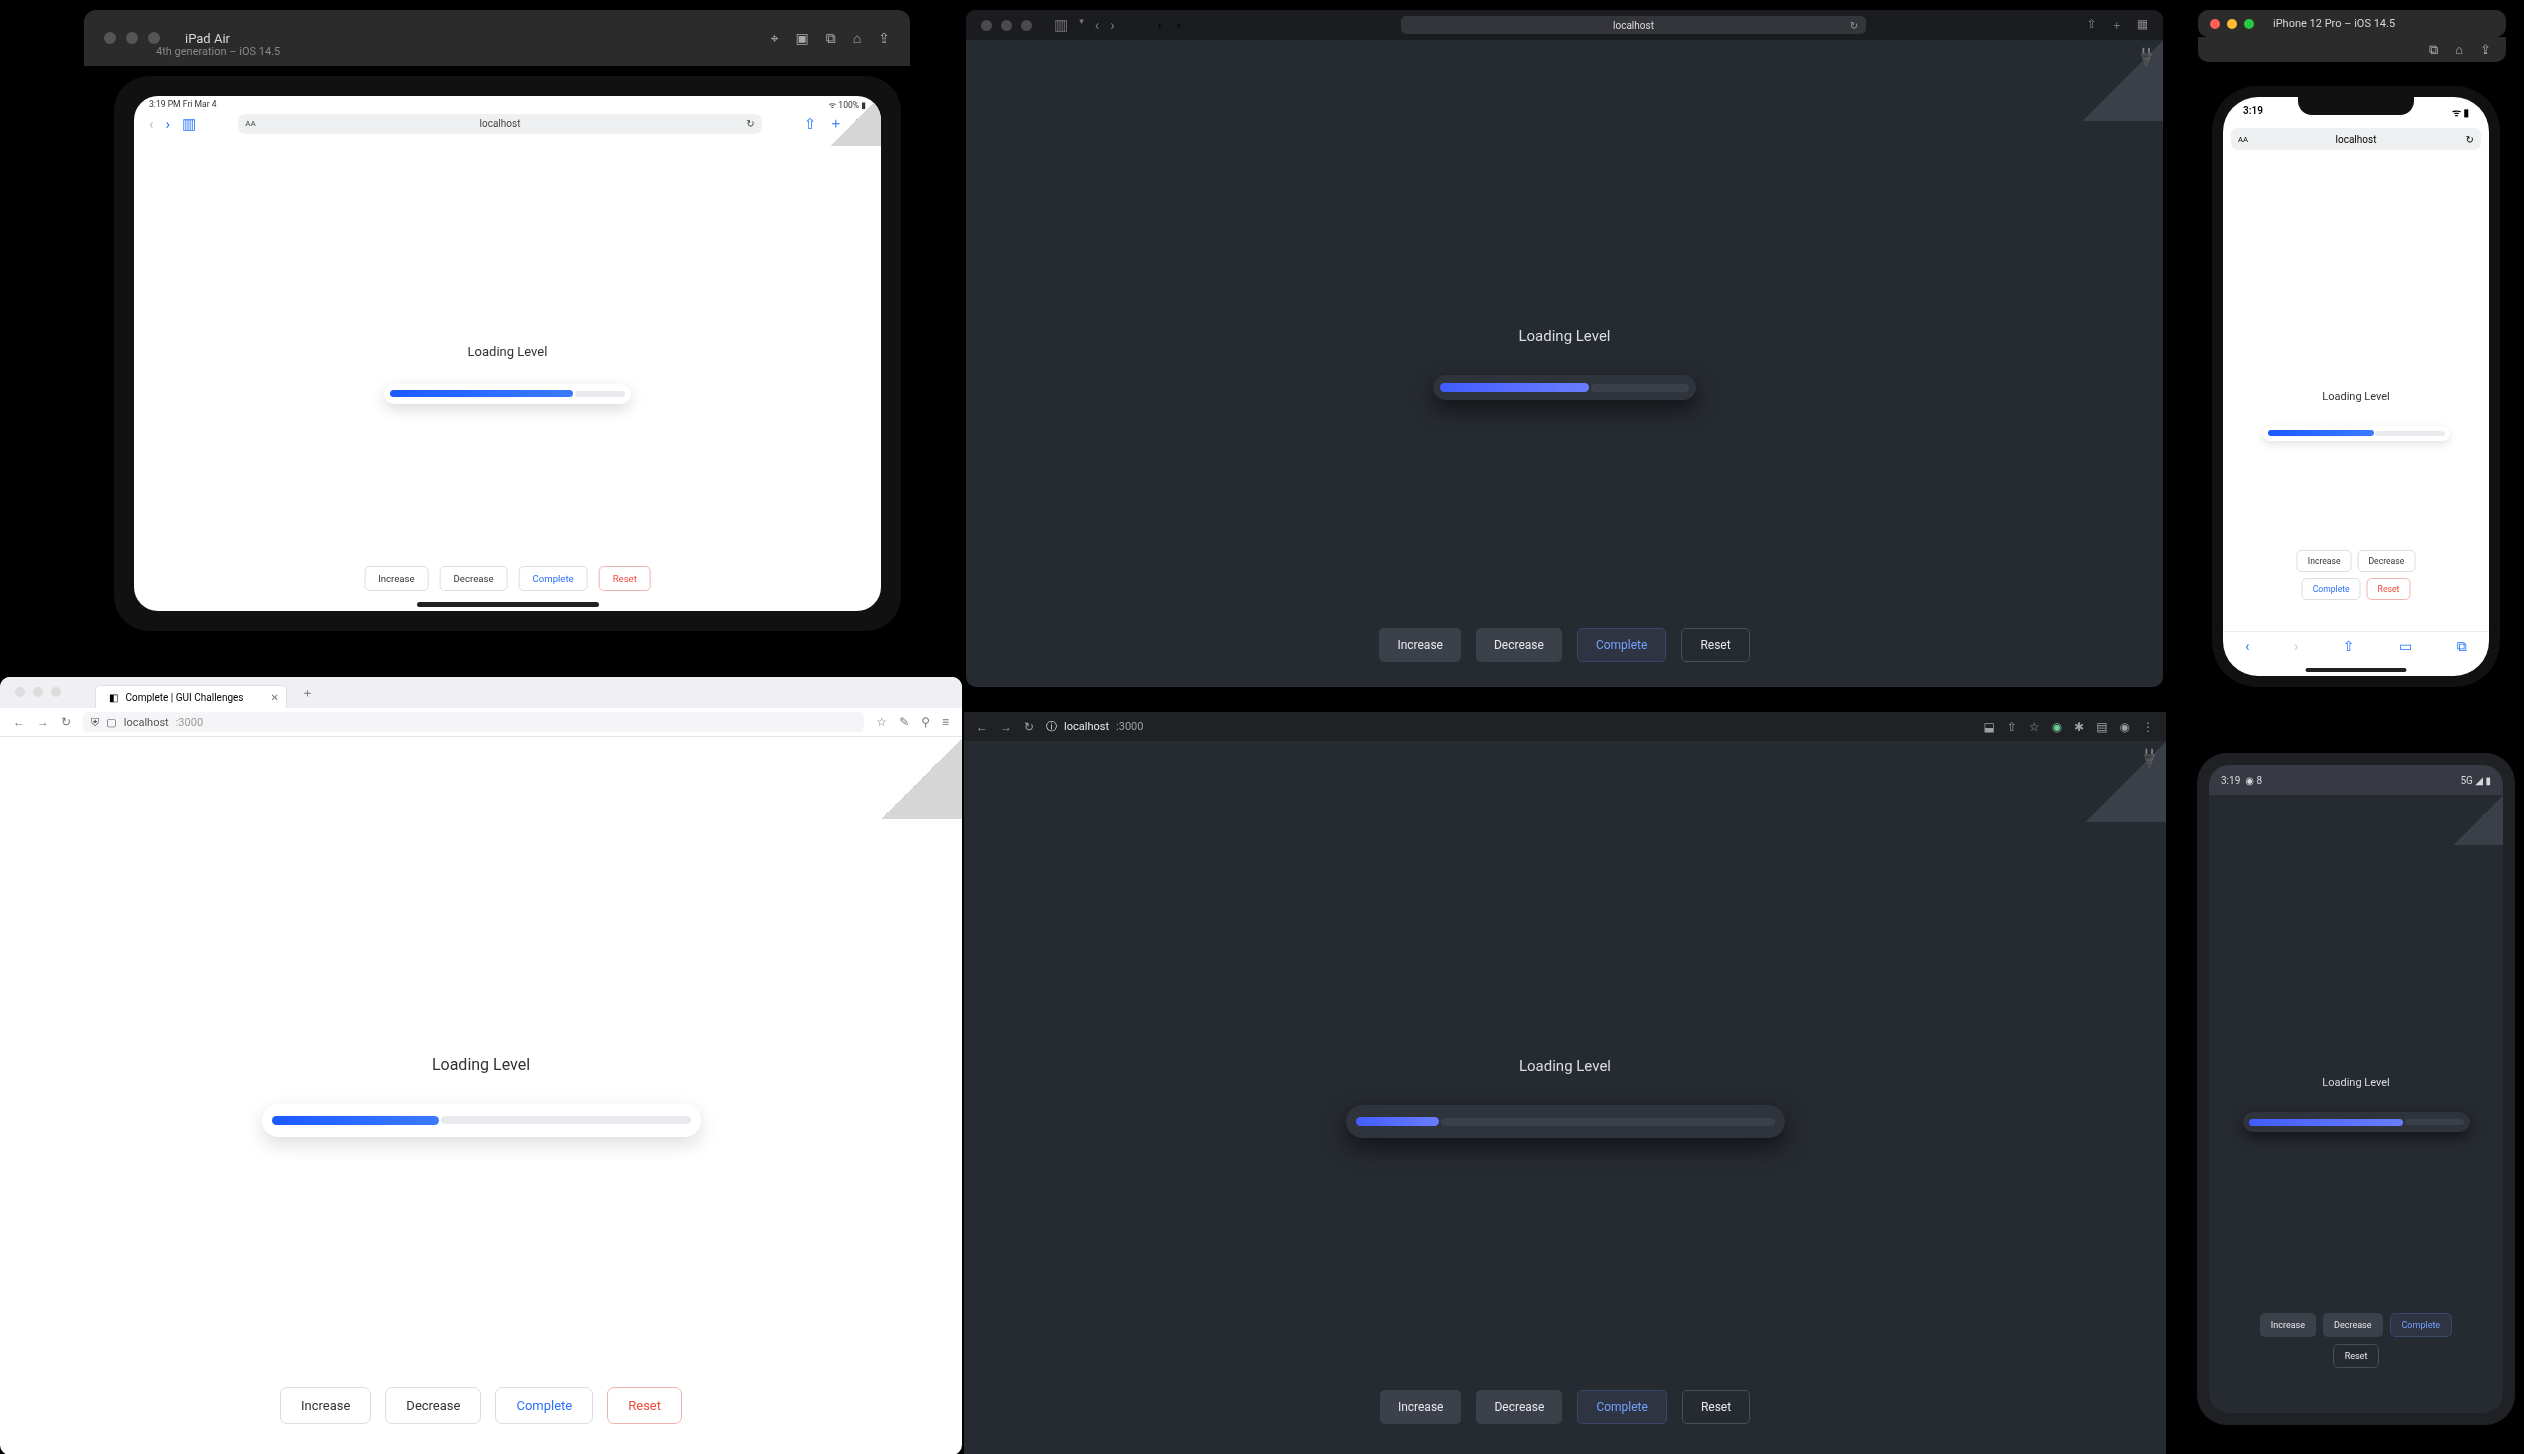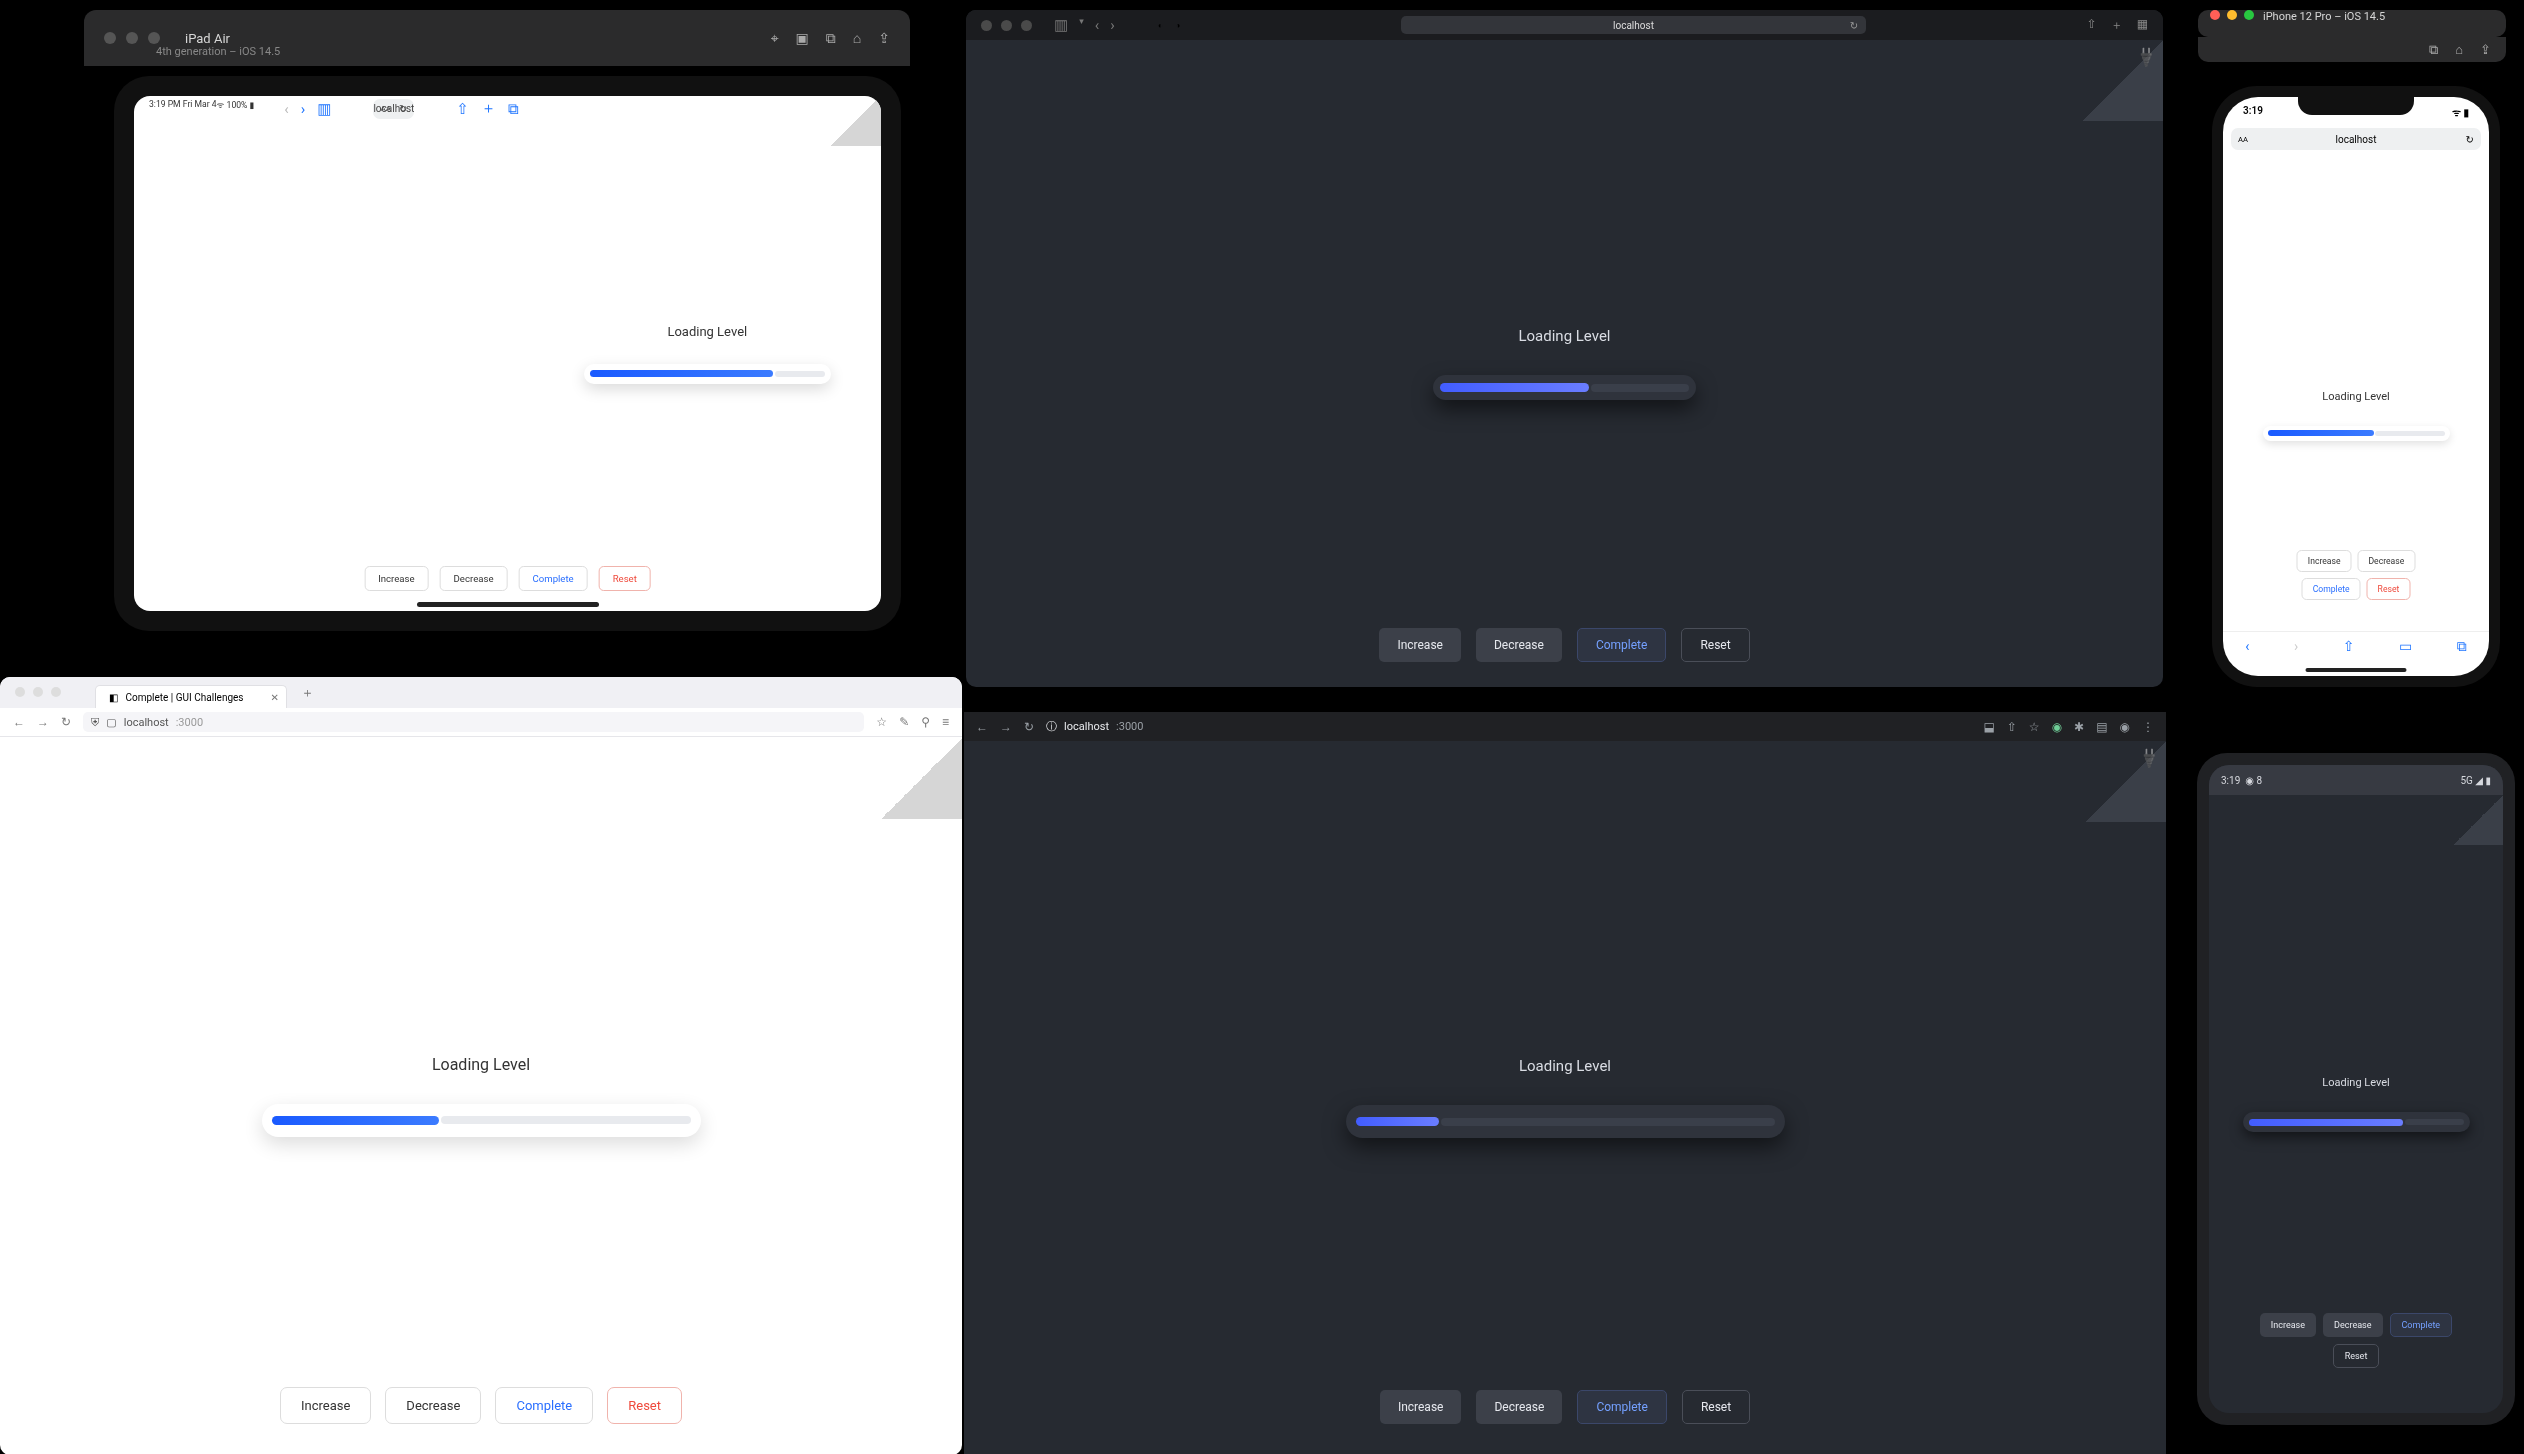--- a/index.html
+++ b/index.html
@@ -7,21 +7,21 @@
 
 
 .p1{position:absolute;left:84px;top:10px;width:826px;height:650px}
 .p1 .sim-chrome{background:#2b2b2c;border-radius:12px 12px 0 0;height:56px;display:flex;align-items:center;padding:0 20px;position:relative}
 .p1 .traffic{display:flex;gap:10px}
 .p1 .traffic span{width:12px;height:12px;border-radius:50%;background:#555}
 .p1 .sim-title{color:#d6d6d6;font-size:13px;margin-left:25px}
 .p1 .sim-sub{color:#888;font-size:11px;margin-left:7px;position:absolute;bottom:8px;left:65px}
 .p1 .sim-icons{position:absolute;right:20px;display:flex;gap:17px;color:#aaa;font-size:14px}
 .p1 .ipad{position:absolute;left:30px;top:66px;width:787px;height:555px;background:#111;border-radius:35px;padding:20px}
-.p1 .ipad-screen{width:100%;height:100%;background:#fff;border-radius:16px;overflow:hidden;display:flex;flex-direction:row;position:relative}
+.p1 .ipad-screen{width:100%;height:100%;background:#fff;border-radius:24px;overflow:hidden;display:flex;flex-direction:column;position:relative}
 .p1 .ios-status{height:15px;display:flex;justify-content:space-between;padding:3px 15px;font-size:8.6px;color:#333}
 .p1 .ios-url{height:25px;display:flex;align-items:center;padding:0 15px;gap:12px}
 .p1 .ios-url .nav-b{color:#bbb;font-size:15px}
 .p1 .ios-url .nav-f{color:#2076ff;font-size:15px}
 .p1 .ios-url .urlbar{flex:1;margin:0 30px;background:#eef0f1;border-radius:7px;height:20px;display:flex;align-items:center;justify-content:center;color:#444;font-size:10px;position:relative}
 .p1 .ios-url .urlbar .aa{position:absolute;left:7px;font-size:8px}
 .p1 .ios-url .urlbar .reload{position:absolute;right:7px}
 .p1 .corner-tag{position:absolute;top:0;right:0;width:50px;height:50px;background:linear-gradient(135deg,transparent 50%,#d6d6d6 50%)}
 .light-content{flex:1;display:flex;flex-direction:column;align-items:center;justify-content:center;gap:25px}
 .light-content h2{color:#333;font-size:13px;font-weight:400}
@@ -52,21 +52,21 @@
 .dark-content .prog-wrap{width:263px;height:25px;background:#2f333c;border-radius:13px;box-shadow:0 9px 20px rgba(0,0,0,.55);display:flex;align-items:center;padding:0 7px;position:relative}
 .dark-content .prog-wrap .fill{height:9px;border-radius:4.5px;background:linear-gradient(90deg,#425dff,#6a7dff)}
 .dark-content .prog-wrap .empty{flex:1;height:8px;background:#3a3f4a;border-radius:4px;margin-left:2px}
 .dbtn-row{position:absolute;bottom:25px;display:flex;gap:15px}
 .dbtn{background:#3c4049;border:none;border-radius:5px;padding:9px 18px;font-size:12px;color:#e6e8ee;cursor:pointer}
 .dbtn.blue{background:#2e3442;color:#74a0ff;border:1px solid #3b476a}
 .dbtn.outline{background:#262a31;border:1px solid #4a4e58}
 
 
 .p3{position:absolute;left:2198px;top:10px;width:308px;height:56px}
-.p3 .sim-chrome{background:#2b2b2c;border-radius:10px;height:27px;display:flex;align-items:flex-start;padding:0 12px;gap:4px}
+.p3 .sim-chrome{background:#2b2b2c;border-radius:10px;height:27px;display:flex;align-items:center;padding:0 12px;gap:14px}
 .p3 .traffic{display:flex;gap:7px}
 .p3 .traffic .r{background:#ff5f57}.p3 .traffic .y{background:#febc2e}.p3 .traffic .g{background:#28c840}
 .p3 .traffic span{width:10px;height:10px;border-radius:50%}
 .p3 .sim-title{color:#d6d6d6;font-size:11px;margin-left:5px}
 .p3 .sim-bar2{background:#2b2b2c;height:25px;display:flex;align-items:center;justify-content:flex-end;padding:0 15px;gap:17px;color:#aaa;font-size:13px;border-radius:0 0 10px 10px}
 .p3-phone{position:absolute;left:2212px;top:86px;width:288px;height:601px;background:#111;border-radius:45px;padding:11px}
 .p3-phone .scr{width:100%;height:100%;background:#fff;border-radius:35px;overflow:hidden;position:relative;display:flex;flex-direction:column}
 .p3-phone .notch{position:absolute;top:0;left:50%;transform:translateX(-50%);width:116px;height:18px;background:#111;border-radius:0 0 14px 14px;z-index:5}
 .p3-phone .ios-status{height:27px;display:flex;justify-content:space-between;padding:8px 20px 0;font-size:10px;font-weight:600}
 .p3-phone .urlbar{margin:4px 8px;background:#eef0f1;height:22px;border-radius:7px;display:flex;align-items:center;justify-content:center;font-size:10px;position:relative}

